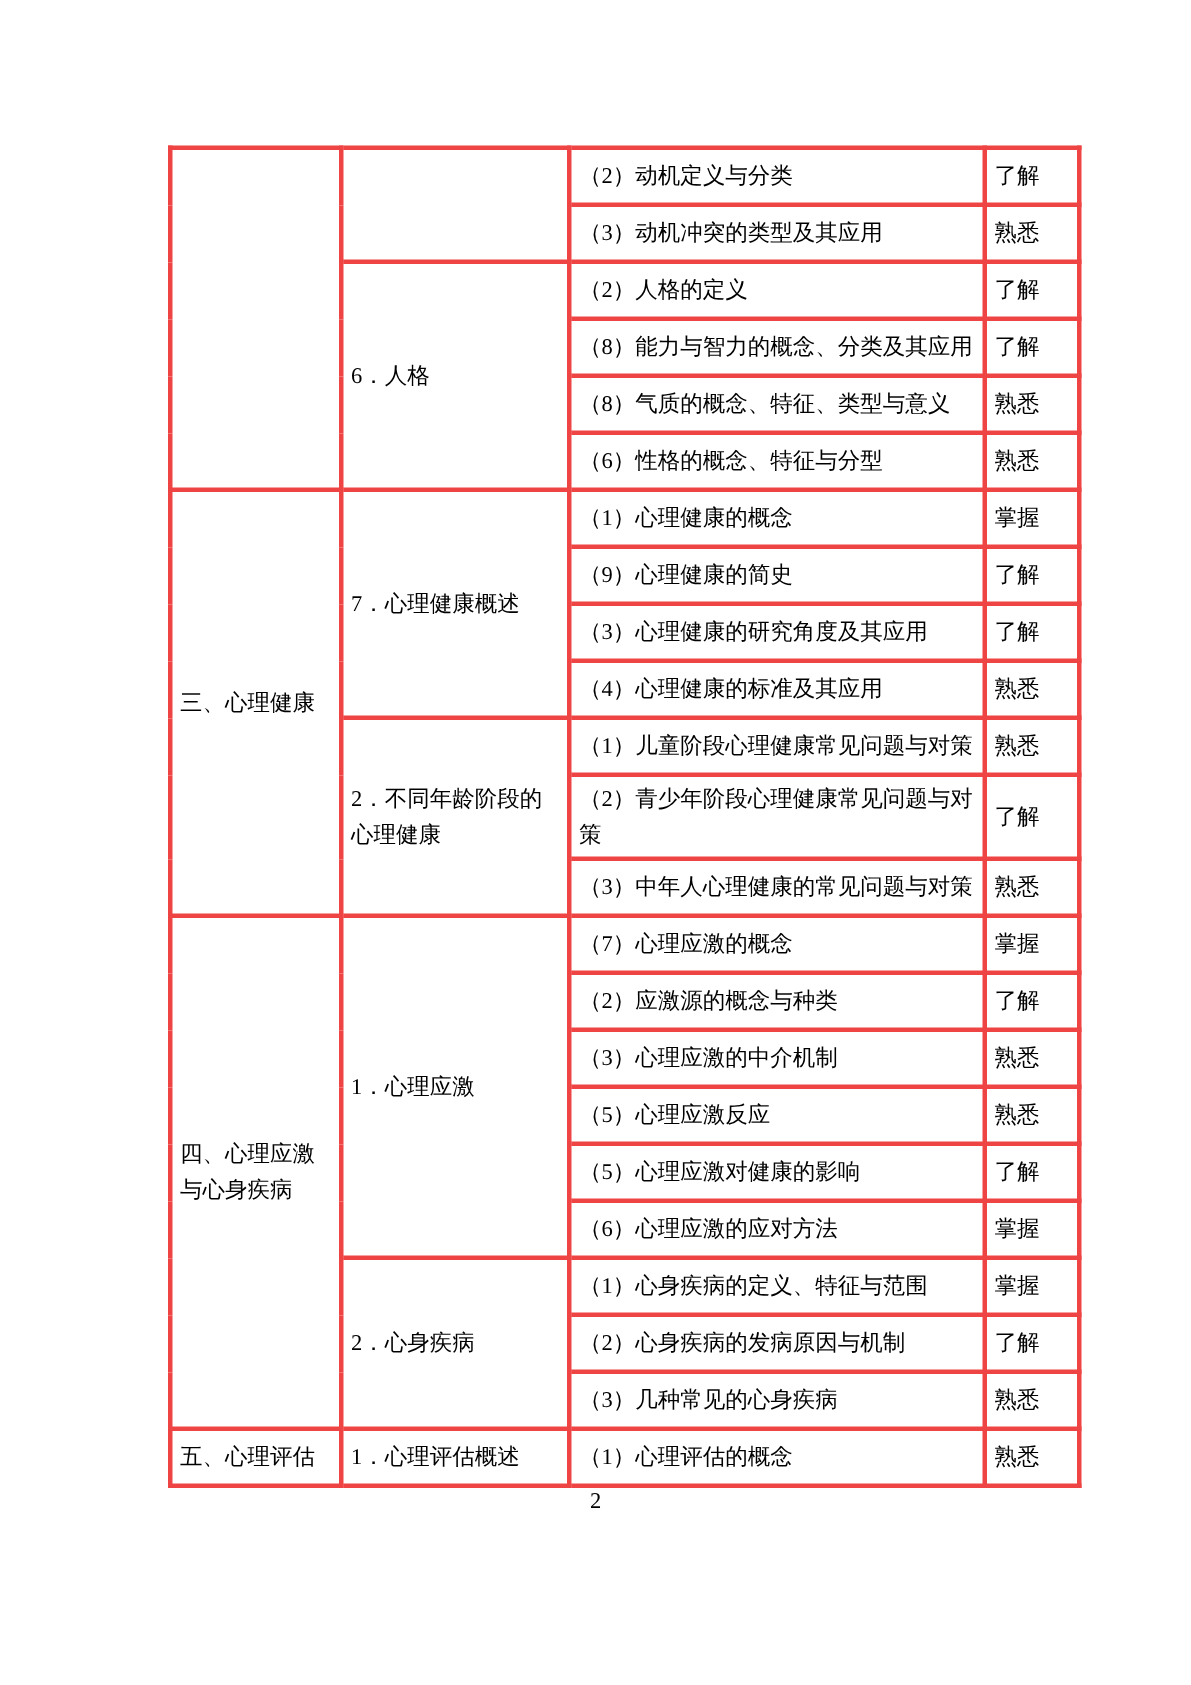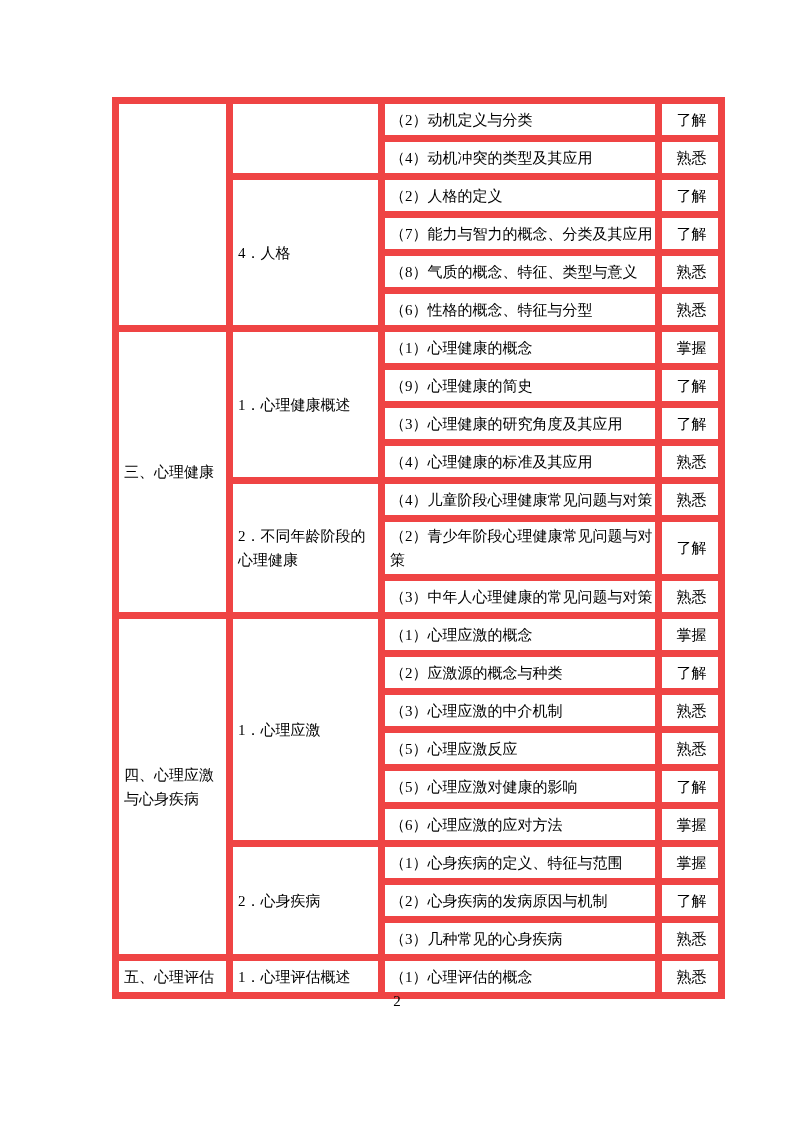--- a/index.html
+++ b/index.html
@@ -14,36 +14,36 @@
   }
   table.syllabus {
     position: absolute;
     left: 112px;
     top: 97px;
     width: 606px;
     border-collapse: collapse;
     table-layout: fixed;
   }
   table.syllabus td {
-    border: 7px solid #ef4444;
+    border: 3px solid #ef4444;
     font-size: 15px;
     line-height: 24px;
     vertical-align: middle;
     padding: 2px 2px 2px 5px;
     overflow: hidden;
     word-break: break-all;
   }
   col.c1 { width: 114px; }
   col.c2 { width: 152px; }
   col.c3 { width: 277px; }
   col.c4 { width: 63px; }
   td.cat   { padding: 2px 6px 2px 5px; }
   td.grp   { padding: 2px 6px 2px 6px; }
   td.topic { padding: 2px 2px 2px 5px; }
-  td.level { text-align: center; padding: 2px 0; }
+  td.level { text-align: left; padding: 2px 0; }
   tr.r    { height: 38px; }
   tr.tall { height: 56px; }
   .pageno {
     position: absolute;
     top: 993px;
     left: 0;
     width: 100%;
     text-align: center;
     font-size: 15px;
   }
@@ -61,77 +61,77 @@
       </colgroup>
     <tbody>
 
       <tr class="r">
         <td class="cat" rowspan="6"></td>
         <td class="grp" rowspan="2"></td>
         <td class="topic">（2）动机定义与分类</td>
         <td class="level">了解</td>
       </tr>
       <tr class="r">
-        <td class="topic">（4）动机冲突的类型及其应用</td>
+        <td class="topic">（3）动机冲突的类型及其应用</td>
         <td class="level">熟悉</td>
       </tr>
       <tr class="r">
-        <td class="grp" rowspan="4">4．人格</td>
+        <td class="grp" rowspan="4">6．人格</td>
         <td class="topic">（2）人格的定义</td>
         <td class="level">了解</td>
       </tr>
       <tr class="r">
-        <td class="topic">（7）能力与智力的概念、分类及其应用</td>
+        <td class="topic">（8）能力与智力的概念、分类及其应用</td>
         <td class="level">了解</td>
       </tr>
       <tr class="r">
         <td class="topic">（8）气质的概念、特征、类型与意义</td>
         <td class="level">熟悉</td>
       </tr>
       <tr class="r">
         <td class="topic">（6）性格的概念、特征与分型</td>
         <td class="level">熟悉</td>
       </tr>
 
       <tr class="r">
         <td class="cat" rowspan="7">三、心理健康</td>
-        <td class="grp" rowspan="4">1．心理健康概述</td>
+        <td class="grp" rowspan="4">7．心理健康概述</td>
         <td class="topic">（1）心理健康的概念</td>
         <td class="level">掌握</td>
       </tr>
       <tr class="r">
         <td class="topic">（9）心理健康的简史</td>
         <td class="level">了解</td>
       </tr>
       <tr class="r">
         <td class="topic">（3）心理健康的研究角度及其应用</td>
         <td class="level">了解</td>
       </tr>
       <tr class="r">
         <td class="topic">（4）心理健康的标准及其应用</td>
         <td class="level">熟悉</td>
       </tr>
       <tr class="r">
         <td class="grp" rowspan="3">2．不同年龄阶段的心理健康</td>
-        <td class="topic">（4）儿童阶段心理健康常见问题与对策</td>
+        <td class="topic">（1）儿童阶段心理健康常见问题与对策</td>
         <td class="level">熟悉</td>
       </tr>
       <tr class="tall">
         <td class="topic">（2）青少年阶段心理健康常见问题与对策</td>
         <td class="level">了解</td>
       </tr>
       <tr class="r">
         <td class="topic">（3）中年人心理健康的常见问题与对策</td>
         <td class="level">熟悉</td>
       </tr>
 
       <tr class="r">
         <td class="cat" rowspan="9">四、心理应激与心身疾病</td>
         <td class="grp" rowspan="6">1．心理应激</td>
-        <td class="topic">（1）心理应激的概念</td>
+        <td class="topic">（7）心理应激的概念</td>
         <td class="level">掌握</td>
       </tr>
       <tr class="r">
         <td class="topic">（2）应激源的概念与种类</td>
         <td class="level">了解</td>
       </tr>
       <tr class="r">
         <td class="topic">（3）心理应激的中介机制</td>
         <td class="level">熟悉</td>
       </tr>

